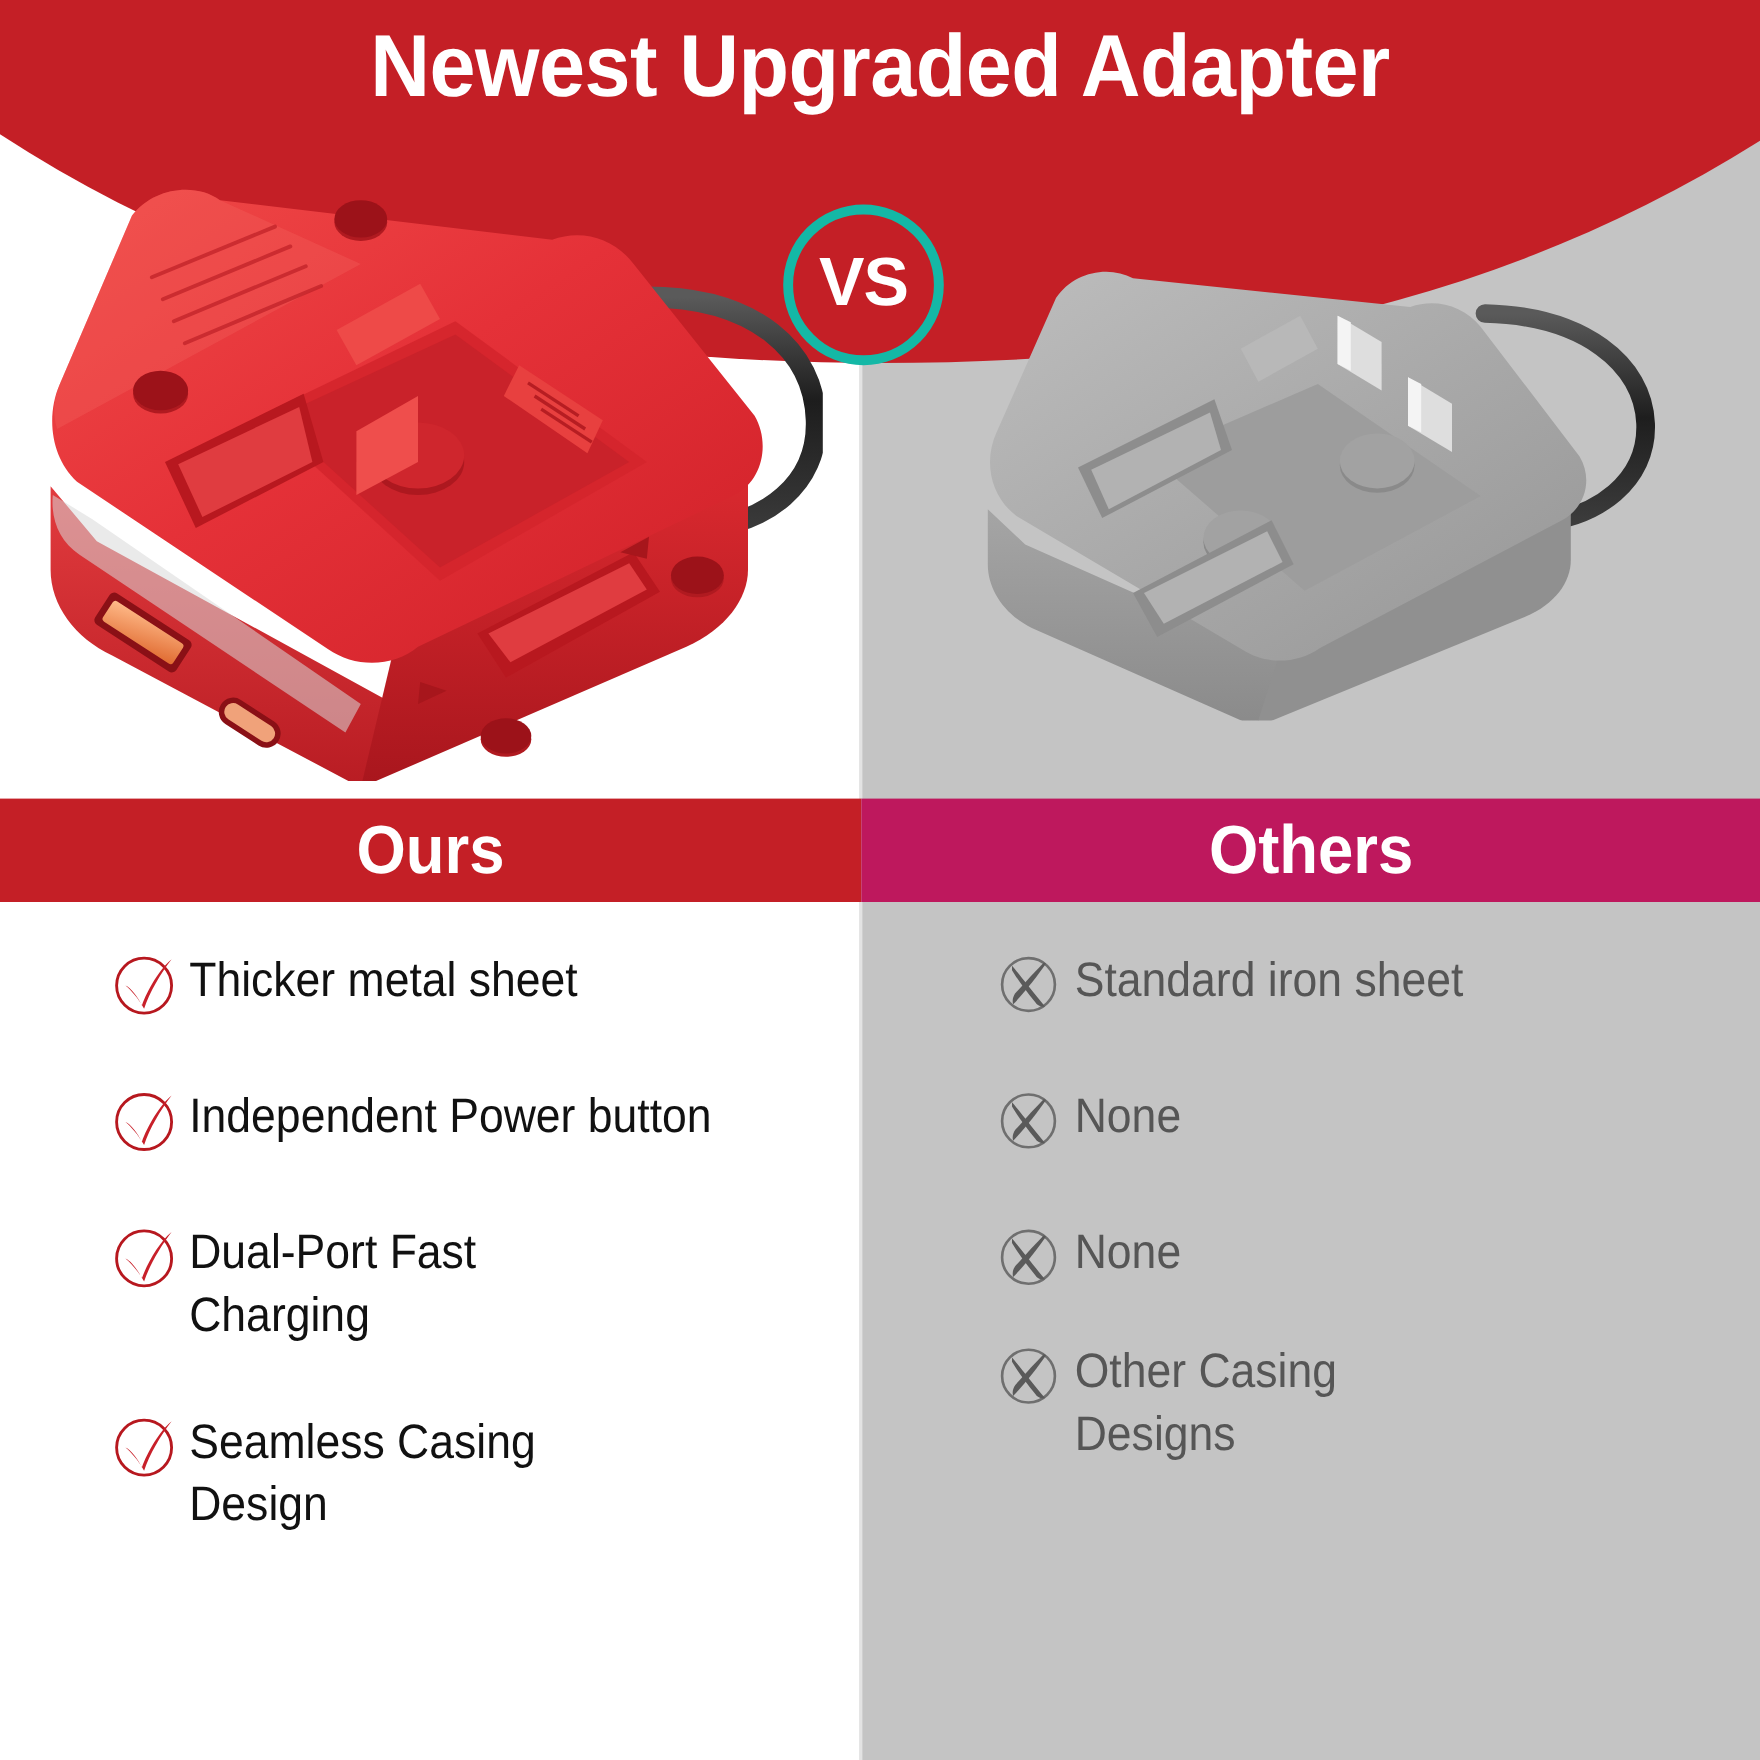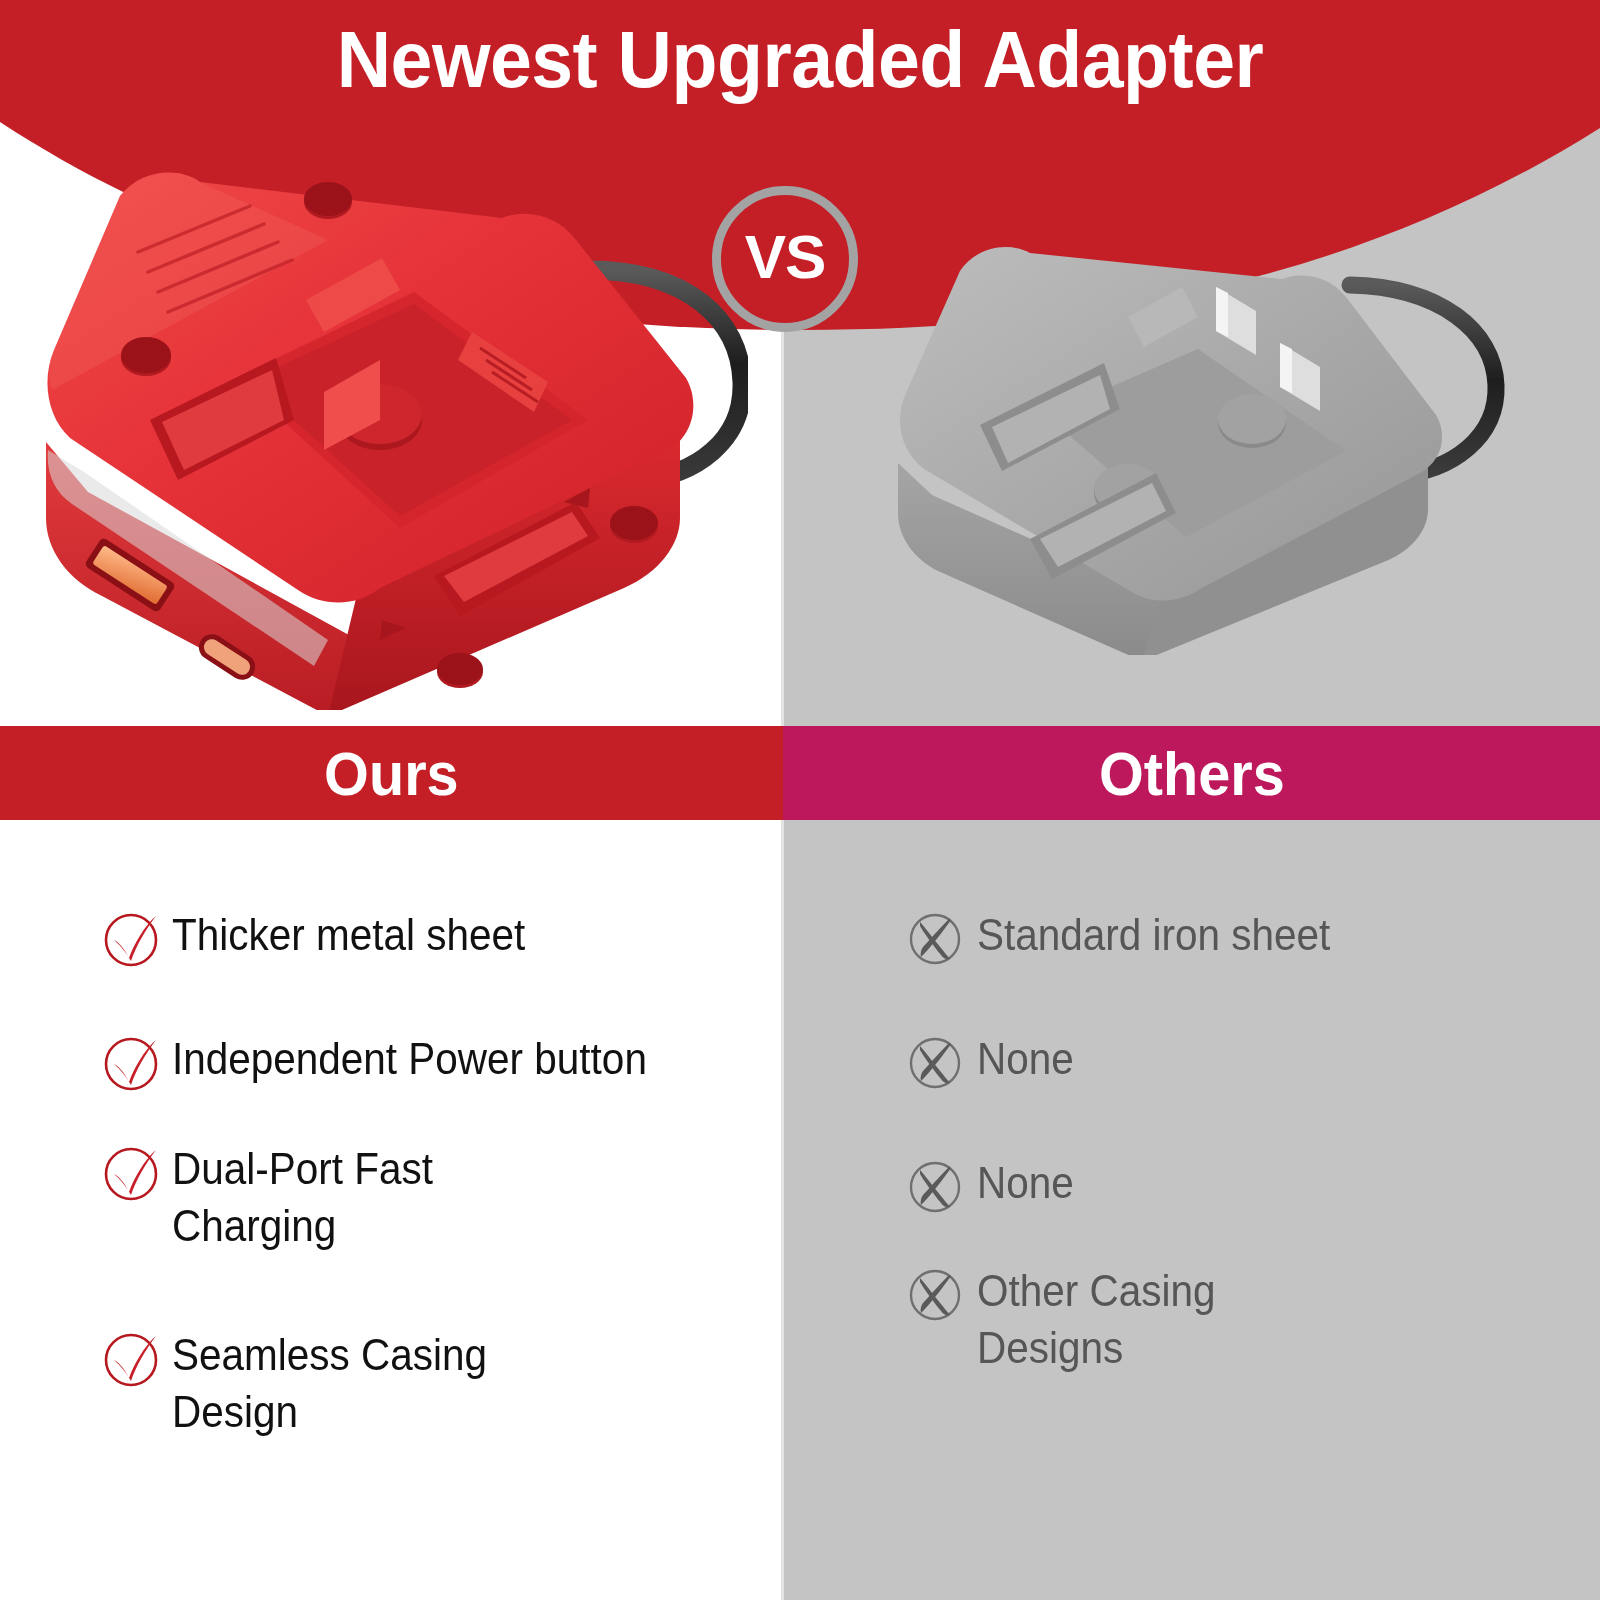--- a/index.html
+++ b/index.html
@@ -31,21 +31,21 @@
     white-space:nowrap;
     transform:scaleX(0.94);
     z-index:6;
   }
 
   
   .vs-badge {
     position:absolute; left:712px; top:186px;
     width:146px; height:146px; border-radius:50%;
     background:#c41f26;
-    border:9px solid #a3a3a3;
+    border:9px solid #14b8a6;
     z-index:7;
     display:flex; align-items:center; justify-content:center;text-align:center;
   }
   .vs-badge span {
     font-family:"Liberation Sans", sans-serif;
     font-weight:bold; font-size:62px; color:#ffffff;
     letter-spacing:-1px; line-height:1;
     transform:translateY(-2px);
   }
 
@@ -62,37 +62,37 @@
     font-family:"Liberation Sans", sans-serif;
     font-weight:bold; font-size:62px; color:#ffffff;
     letter-spacing:0px; transform:scaleX(0.93);
   }
 
   
   .list { position:absolute; top:862px; z-index:8; }
   .list-left  { left:100px; width:680px; }
   .list-right { left:905px; width:660px; }
 
-  .row { position:relative; display:flex; align-items:flex-start;margin-top:44px; }
+  .row { position:relative; display:flex; align-items:flex-start; }
   .row-icon { flex:0 0 auto; width:72px; height:64px; position:relative; }
   .row-icon svg { display:block; width:64px; height:64px; }
   .row-text {
     font-family:"Liberation Sans", sans-serif;
     font-size:44px; line-height:57px;
     font-weight:normal;
     transform:scaleX(0.92); transform-origin:left center;
     white-space:pre-line;
   }
   .list-left  .row-text { color:#111111; }
   .list-right .row-text { color:#565656; }
 
   
   .list-left  .r0 { position:absolute; top:0px;   left:0; }
   .list-left  .r1 { position:absolute; top:124px; left:0; }
-  .list-left  .r2 { position:absolute; top:234px; left:0; }
+  .list-left  .r2 { position:absolute; top:248px; left:0; }
   .list-left  .r3 { position:absolute; top:420px; left:0;justify-content:center; }
 
   .list-right .r0 { position:absolute; top:0px;   left:0; }
   .list-right .r1 { position:absolute; top:124px; left:0; }
   .list-right .r2 { position:absolute; top:248px; left:0; }
   .list-right .r3 { position:absolute; top:356px; left:0; }
 </style>
 </head>
 <body>
 

